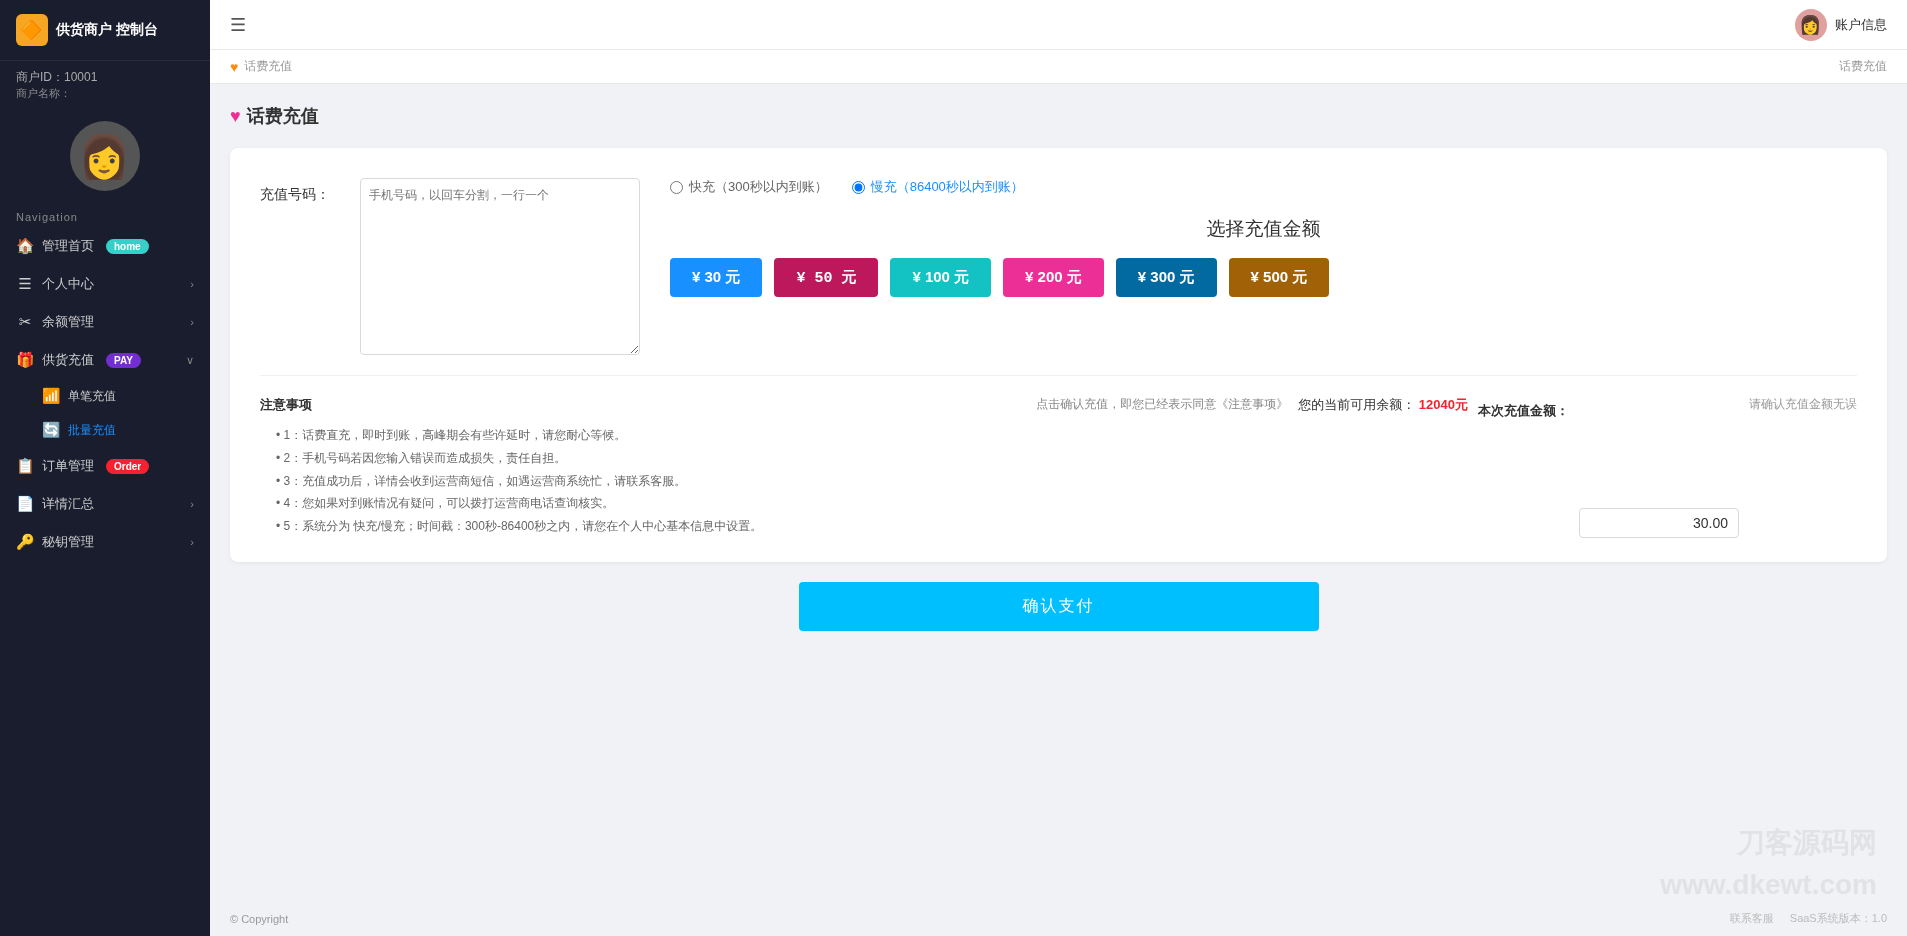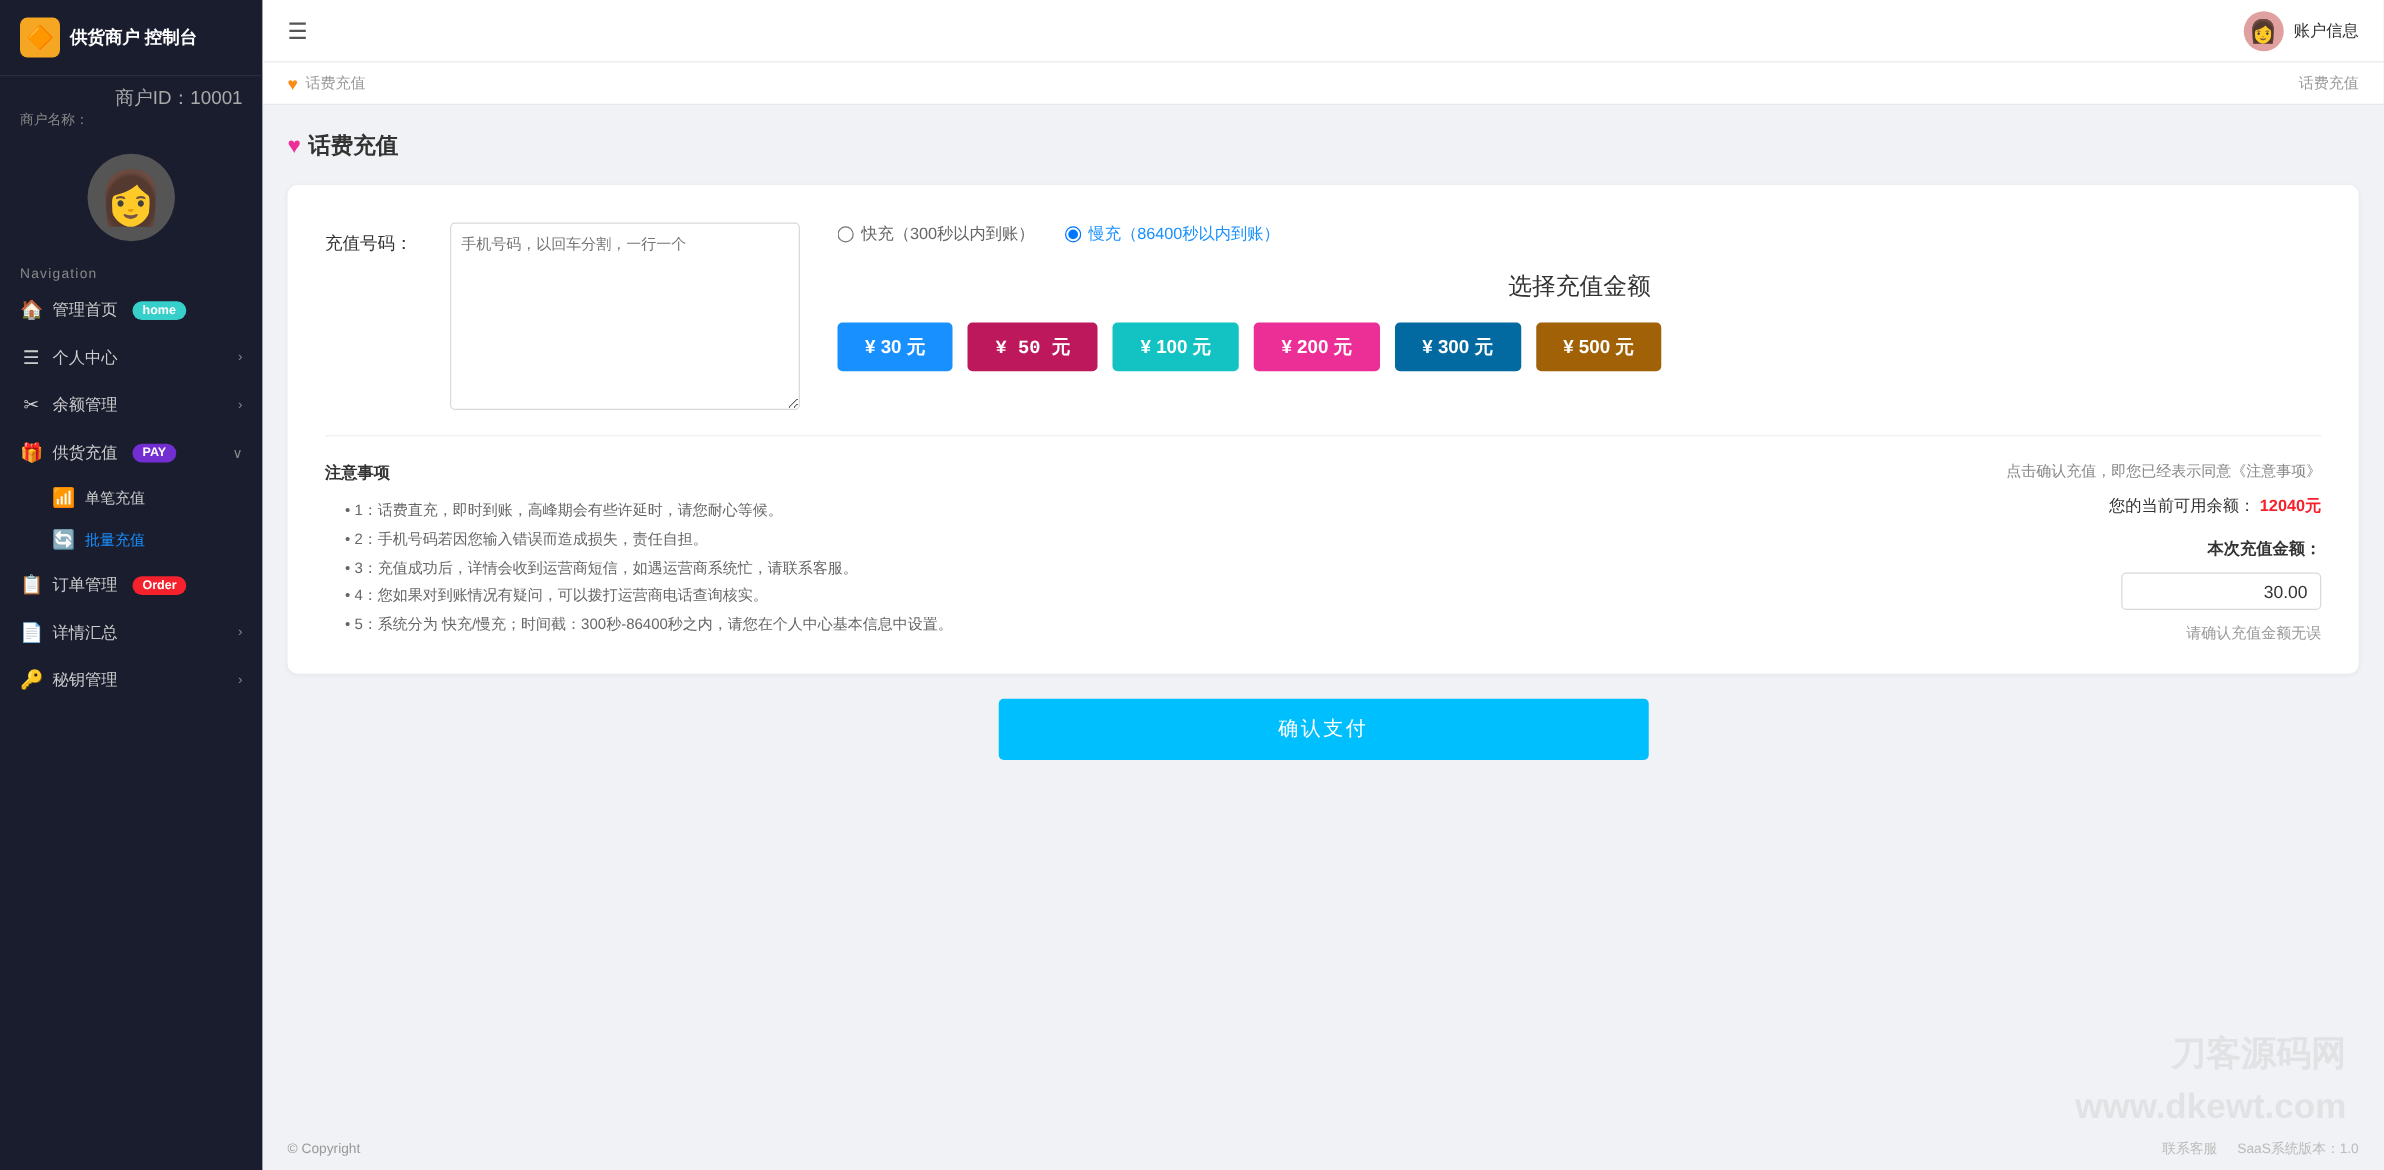--- a/index.html
+++ b/index.html
@@ -24,21 +24,21 @@
       gap: 8px;
     }
     .sidebar-logo {
       width: 32px; height: 32px;
       background: #f5a623;
       border-radius: 6px;
       display: flex; align-items: center; justify-content: center;
       font-size: 18px;
     }
     .sidebar-title { font-size: 14px; font-weight: bold; color: #fff; }
-    .sidebar-merchant-id { font-size: 15px; color: #aaa; margin-top: 2px; text-align: right; }
+    .sidebar-merchant-id { font-size: 12px; color: #aaa; margin-top: 2px; }
     .sidebar-merchant-name { font-size: 11px; color: #888; }
 
     .sidebar-avatar {
       display: flex; justify-content: center; padding: 18px 0 10px;
     }
     .avatar-circle {
       width: 70px; height: 70px;
       border-radius: 50%;
       background: #555;
       overflow: hidden;
@@ -157,21 +157,21 @@
       margin-bottom: 20px;
     }
     .form-label {
       font-size: 14px;
       color: #333;
       min-width: 70px;
       padding-top: 8px;
     }
     .form-textarea {
       width: 280px;
-      height: 150px;
+      height: 177px;
       border: 1px solid #d9d9d9;
       border-radius: 4px;
       padding: 8px;
       font-size: 12px;
       color: #999;
       resize: both;
       outline: none;
     }
 
     .charge-options {
@@ -249,21 +249,21 @@
     }
     .notes-list li { list-style: none; }
     .notes-list li::before { content: '• '; }
 
     .right-panel {
       min-width: 240px;
       text-align: right;
       font-size: 13px;
       color: #666;
       display: flex;
-      flex-direction: column;
+      flex-direction: row;
       gap: 10px;
     }
     .confirm-hint { font-size: 12px; color: #888; }
     .balance-row { color: #333; font-size: 13px; }
     .balance-val { color: #f5222d; font-weight: bold; }
     .charge-amount-label { color: #333; font-size: 13px; font-weight: bold; margin-top: 6px; }
     .charge-amount-input {
       border: 1px solid #d9d9d9;
       border-radius: 4px;
       padding: 6px 10px;

